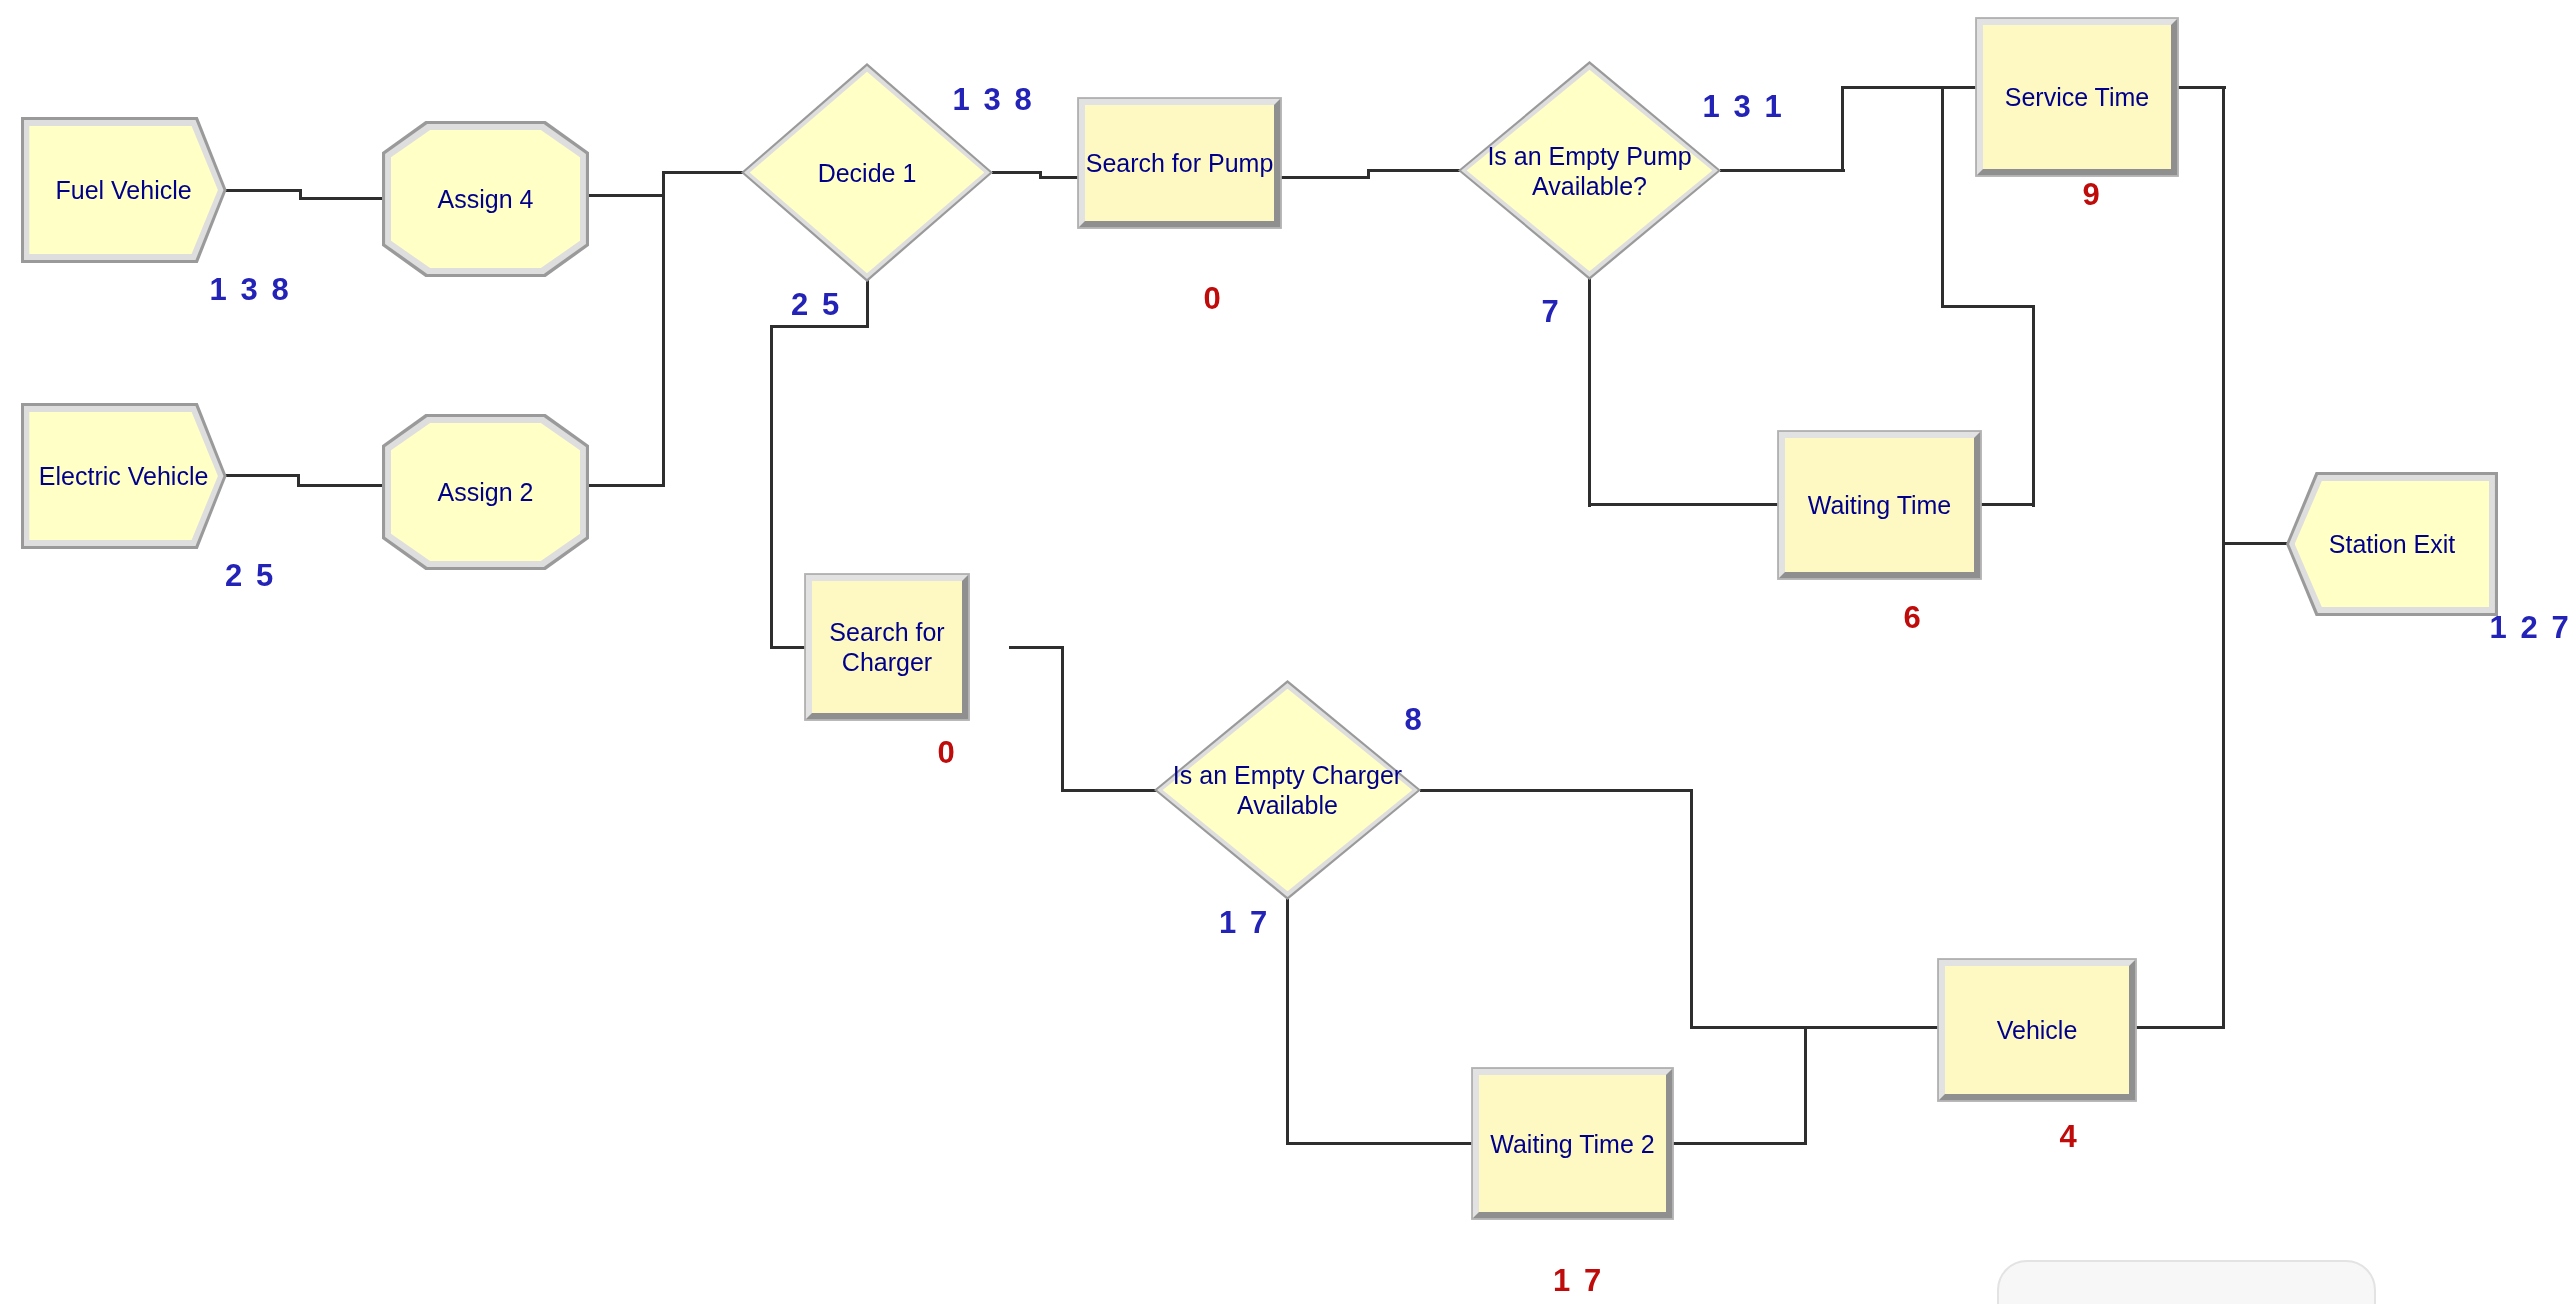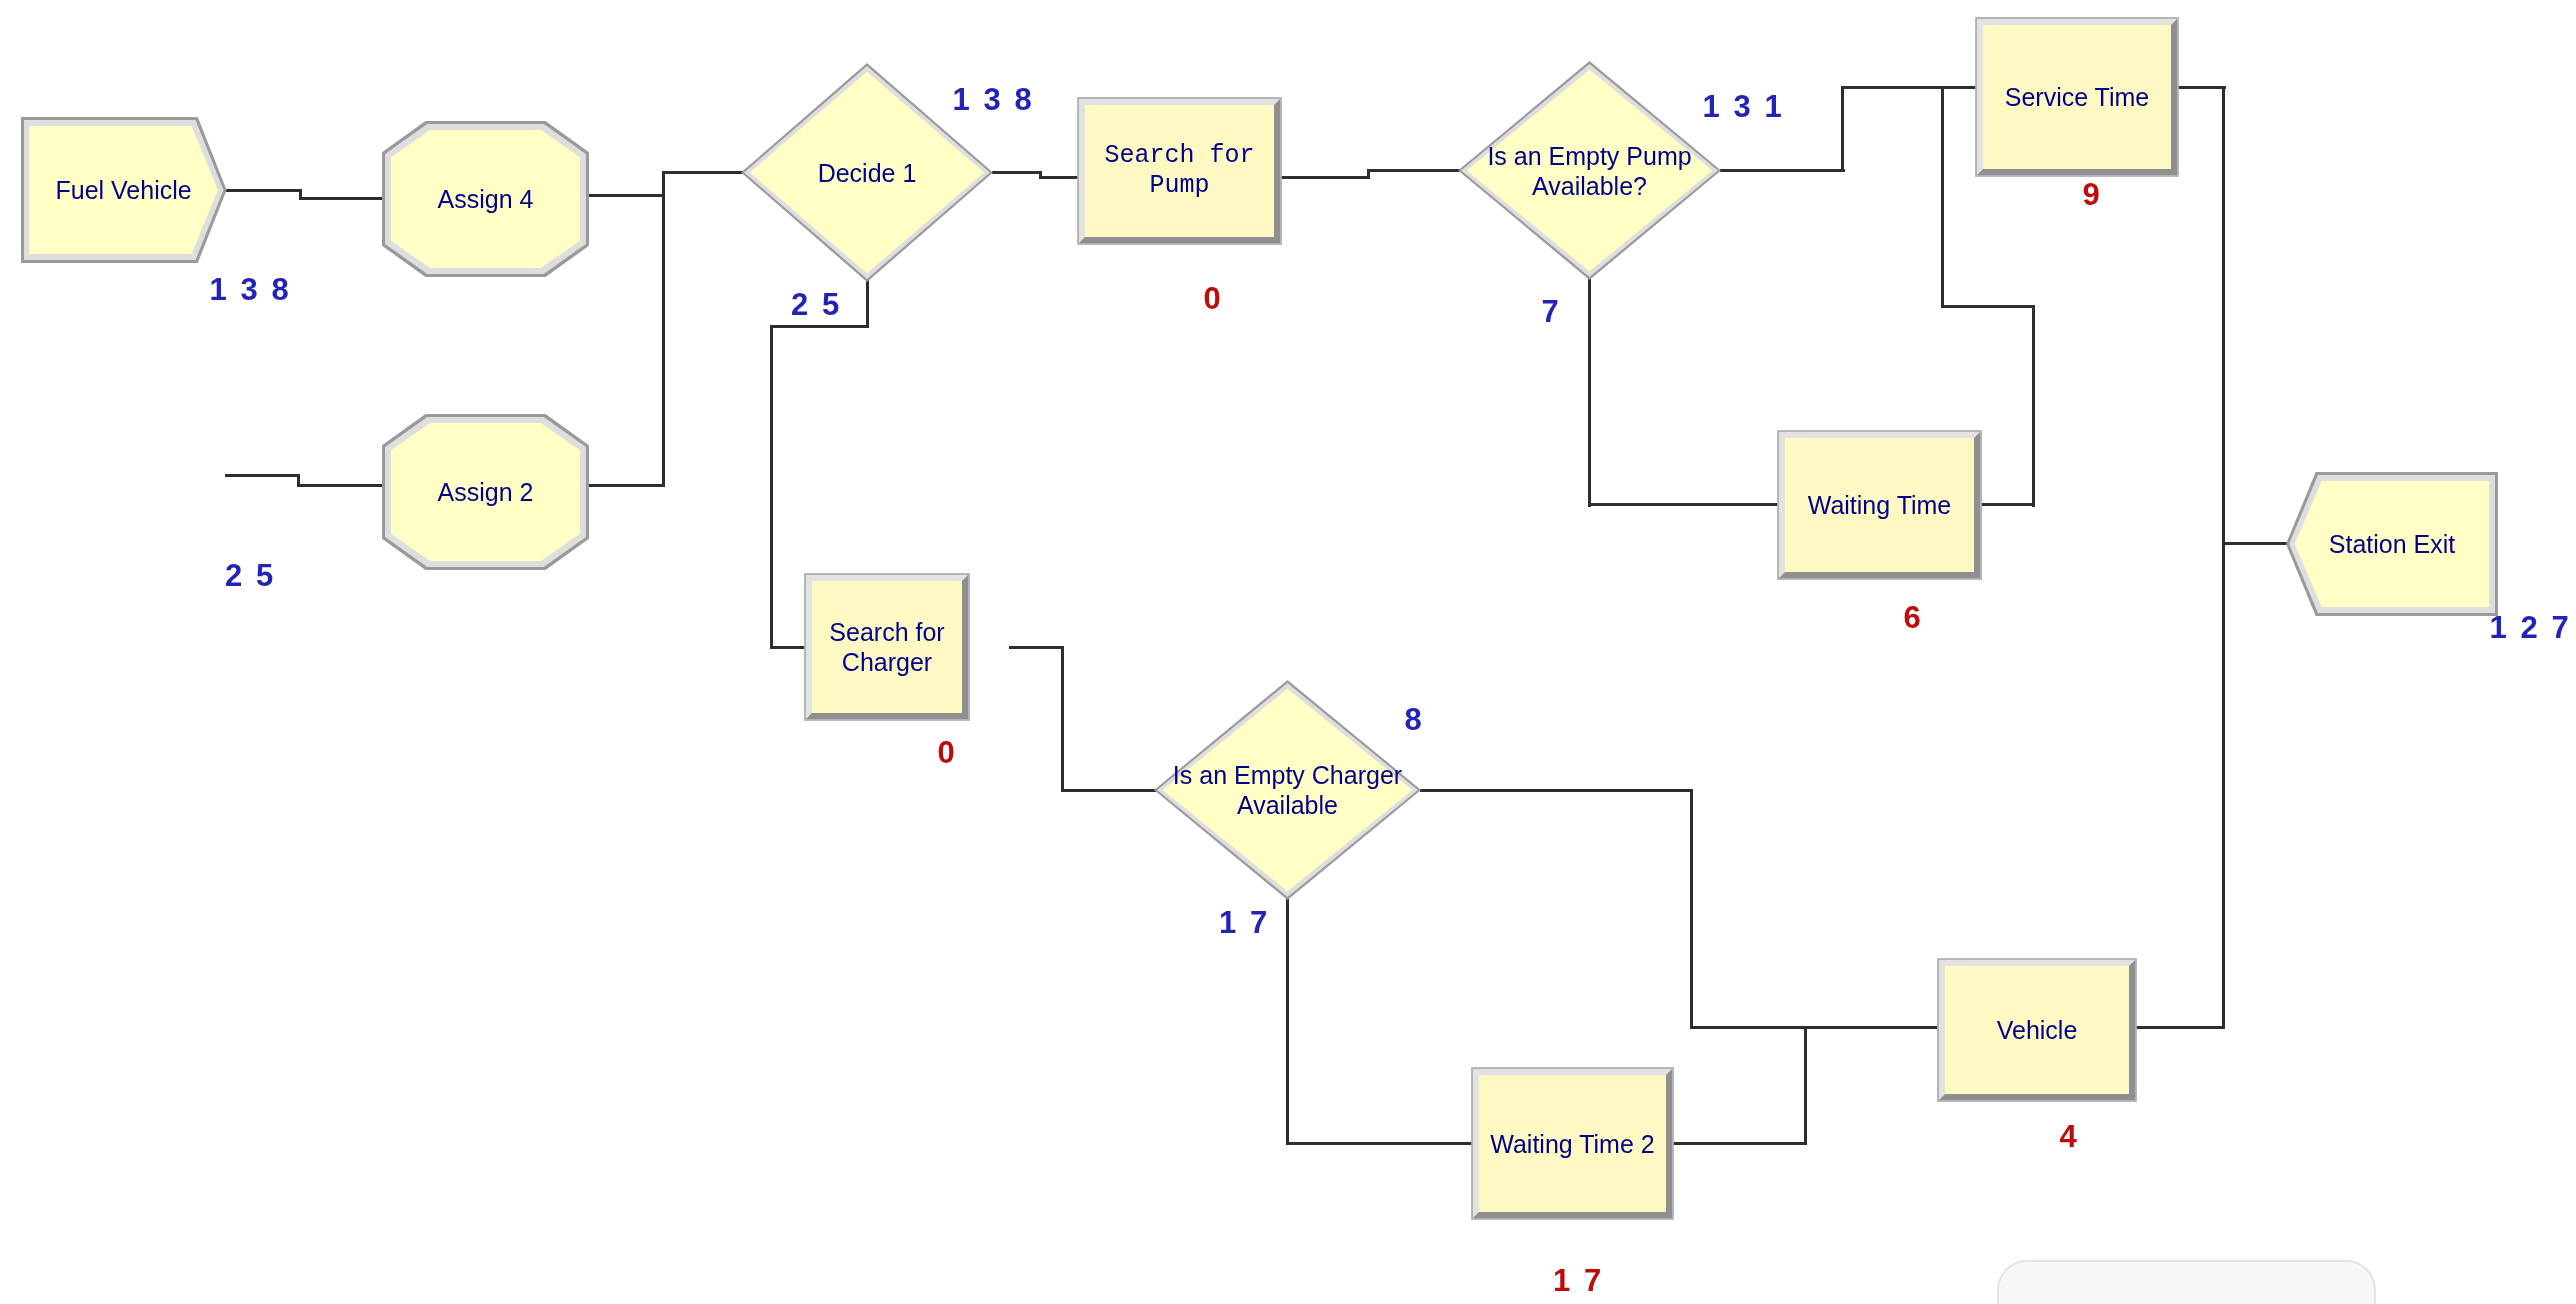--- a/index.html
+++ b/index.html
@@ -144,33 +144,39 @@
       <div class="shape-layer l2"></div>
       <div class="shape-layer l3"></div>
       <div class="label">Fuel Vehicle</div>
     </div>
     <div class="block assign" style="left: 382px; top: 121px; width: 207px; height: 156px;">
       <div class="shape-layer l1"></div>
       <div class="shape-layer l2"></div>
       <div class="shape-layer l3"></div>
       <div class="label">Assign 4</div>
     </div>
+    <div class="block create" style="left: 20.6px; top: 403px; width: 206px; height: 146px;">
+      <div class="shape-layer l1"></div>
+      <div class="shape-layer l2"></div>
+      <div class="shape-layer l3"></div>
+      <div class="label">Electric Vehicle</div>
+    </div>
     <div class="block assign" style="left: 382px; top: 414px; width: 207px; height: 156px;">
       <div class="shape-layer l1"></div>
       <div class="shape-layer l2"></div>
       <div class="shape-layer l3"></div>
       <div class="label">Assign 2</div>
     </div>
     <div class="block decide" style="left: 741px; top: 63px; width: 252px; height: 219px;">
       <div class="shape-layer l1"></div>
       <div class="shape-layer l2"></div>
       <div class="shape-layer l3"></div>
       <div class="label">Decide 1</div>
     </div>
-    <div class="block process" style="left: 1079px; top: 99px; width: 201px; height: 144px; font-family: Liberation Mono, monospace;">
+    <div class="block process" style="left: 1079px; top: 99px; width: 201px; height: 128px;">
       <div class="label">Search for Pump</div>
     </div>
     <div class="block decide" style="left: 1458px; top: 61px; width: 263px; height: 219px;">
       <div class="shape-layer l1"></div>
       <div class="shape-layer l2"></div>
       <div class="shape-layer l3"></div>
       <div class="label">Is an Empty Pump
 Available?</div>
     </div>
     <div class="block process" style="left: 1977px; top: 19px; width: 200px; height: 156px;">

